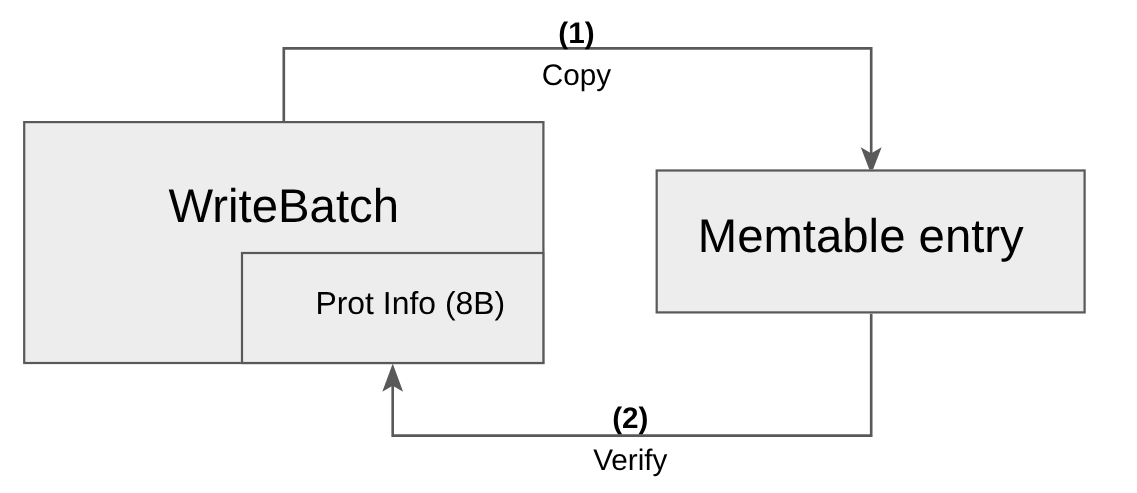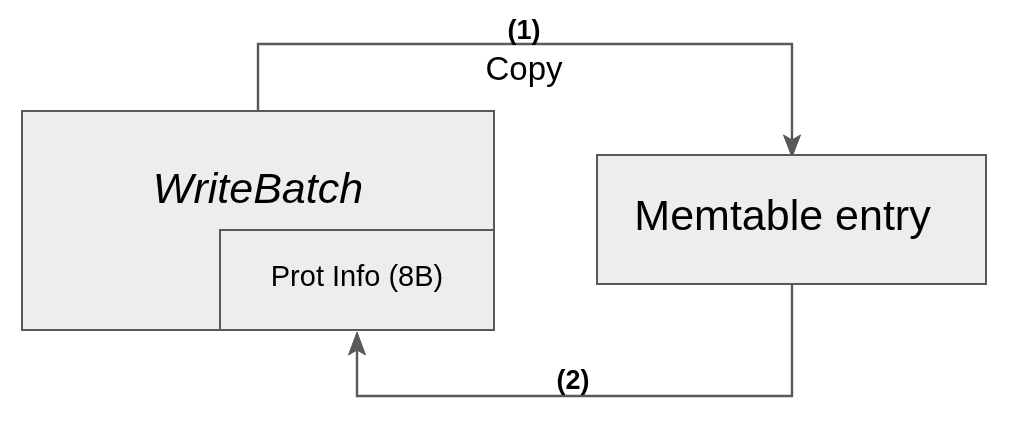--- a/index.html
+++ b/index.html
@@ -43,54 +43,54 @@
     top: 110px;
     width: 474px;
     height: 221px;
   }
   #writebatch-label {
     left: 21px;
     top: 167px;
     width: 474px;
     font-size: 43px;
     line-height: 43px;
-    font-style: italic;
   }
   #protinfo-box {
     left: 219px;
     top: 229px;
     width: 276px;
     height: 102px;
   }
   #protinfo-label {
     left: 219px;
     top: 262px;
     width: 276px;
     font-size: 29px;
     line-height: 29px;
+    padding-left: 16px;
   }
   #memtable-box {
     left: 596px;
     top: 154px;
     width: 391px;
     height: 131px;
   }
   #memtable-label {
     left: 596px;
     top: 194px;
     width: 373px;
     font-size: 43px;
     line-height: 43px;
   }
   .edge-label {
     position: absolute;
     color: #000000;
     white-space: nowrap;
     text-align: center;
-    font-size: 33px;
+    font-size: 27px;
     line-height: 27px;
   }
   .edge-label.numeral {
     font-weight: bold;
     font-size: 27px;
   }
   #copy-numeral   { left: 449px; top: 17px;  width: 150px; }
   #copy-text      { left: 449px; top: 55px;  width: 150px; }
   #verify-numeral { left: 498px; top: 367px; width: 150px; }
   #verify-text    { left: 498px; top: 405px; width: 150px; }
@@ -119,14 +119,15 @@
   <div class="node-box" id="protinfo-box"></div>
   <div class="node-label" id="protinfo-label">Prot Info (8B)</div>
 
   <div class="node-box" id="memtable-box"></div>
   <div class="node-label" id="memtable-label">Memtable entry</div>
 
   <div class="edge-label numeral" id="copy-numeral">(1)</div>
   <div class="edge-label" id="copy-text">Copy</div>
 
   <div class="edge-label numeral" id="verify-numeral">(2)</div>
+  <div class="edge-label" id="verify-text">Verify</div>
 
 </div>
 
 </body></html>

